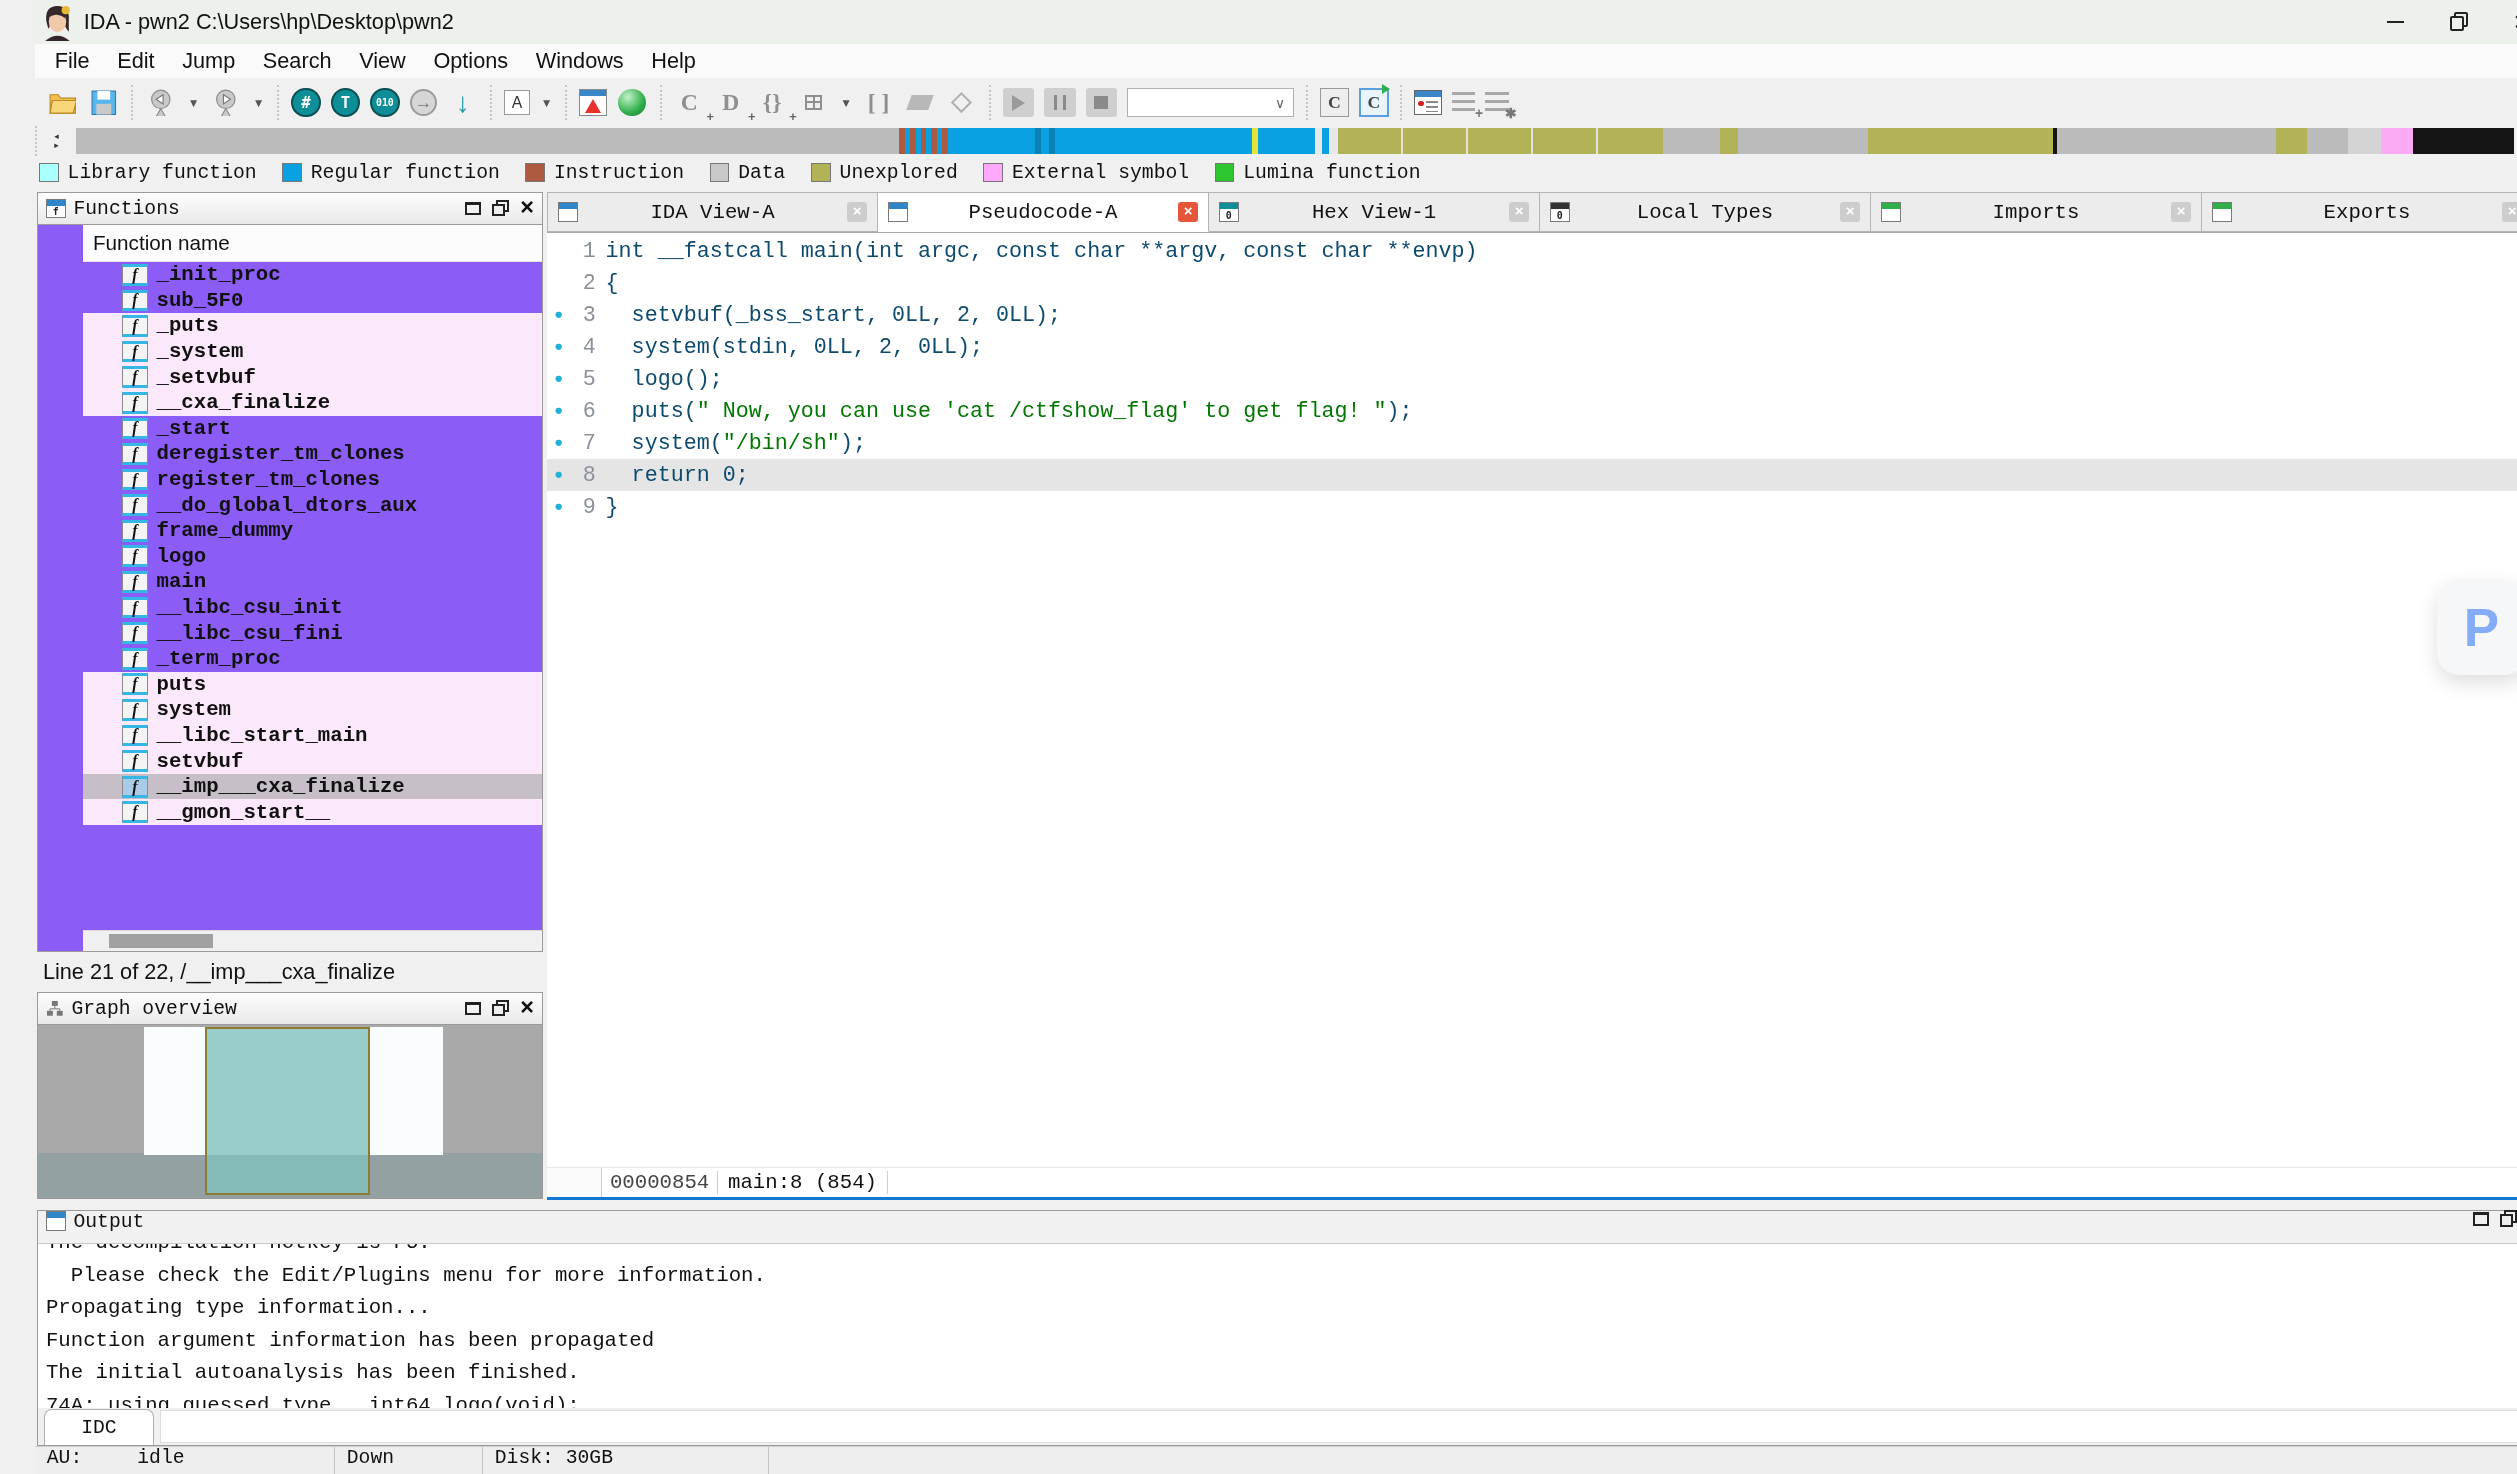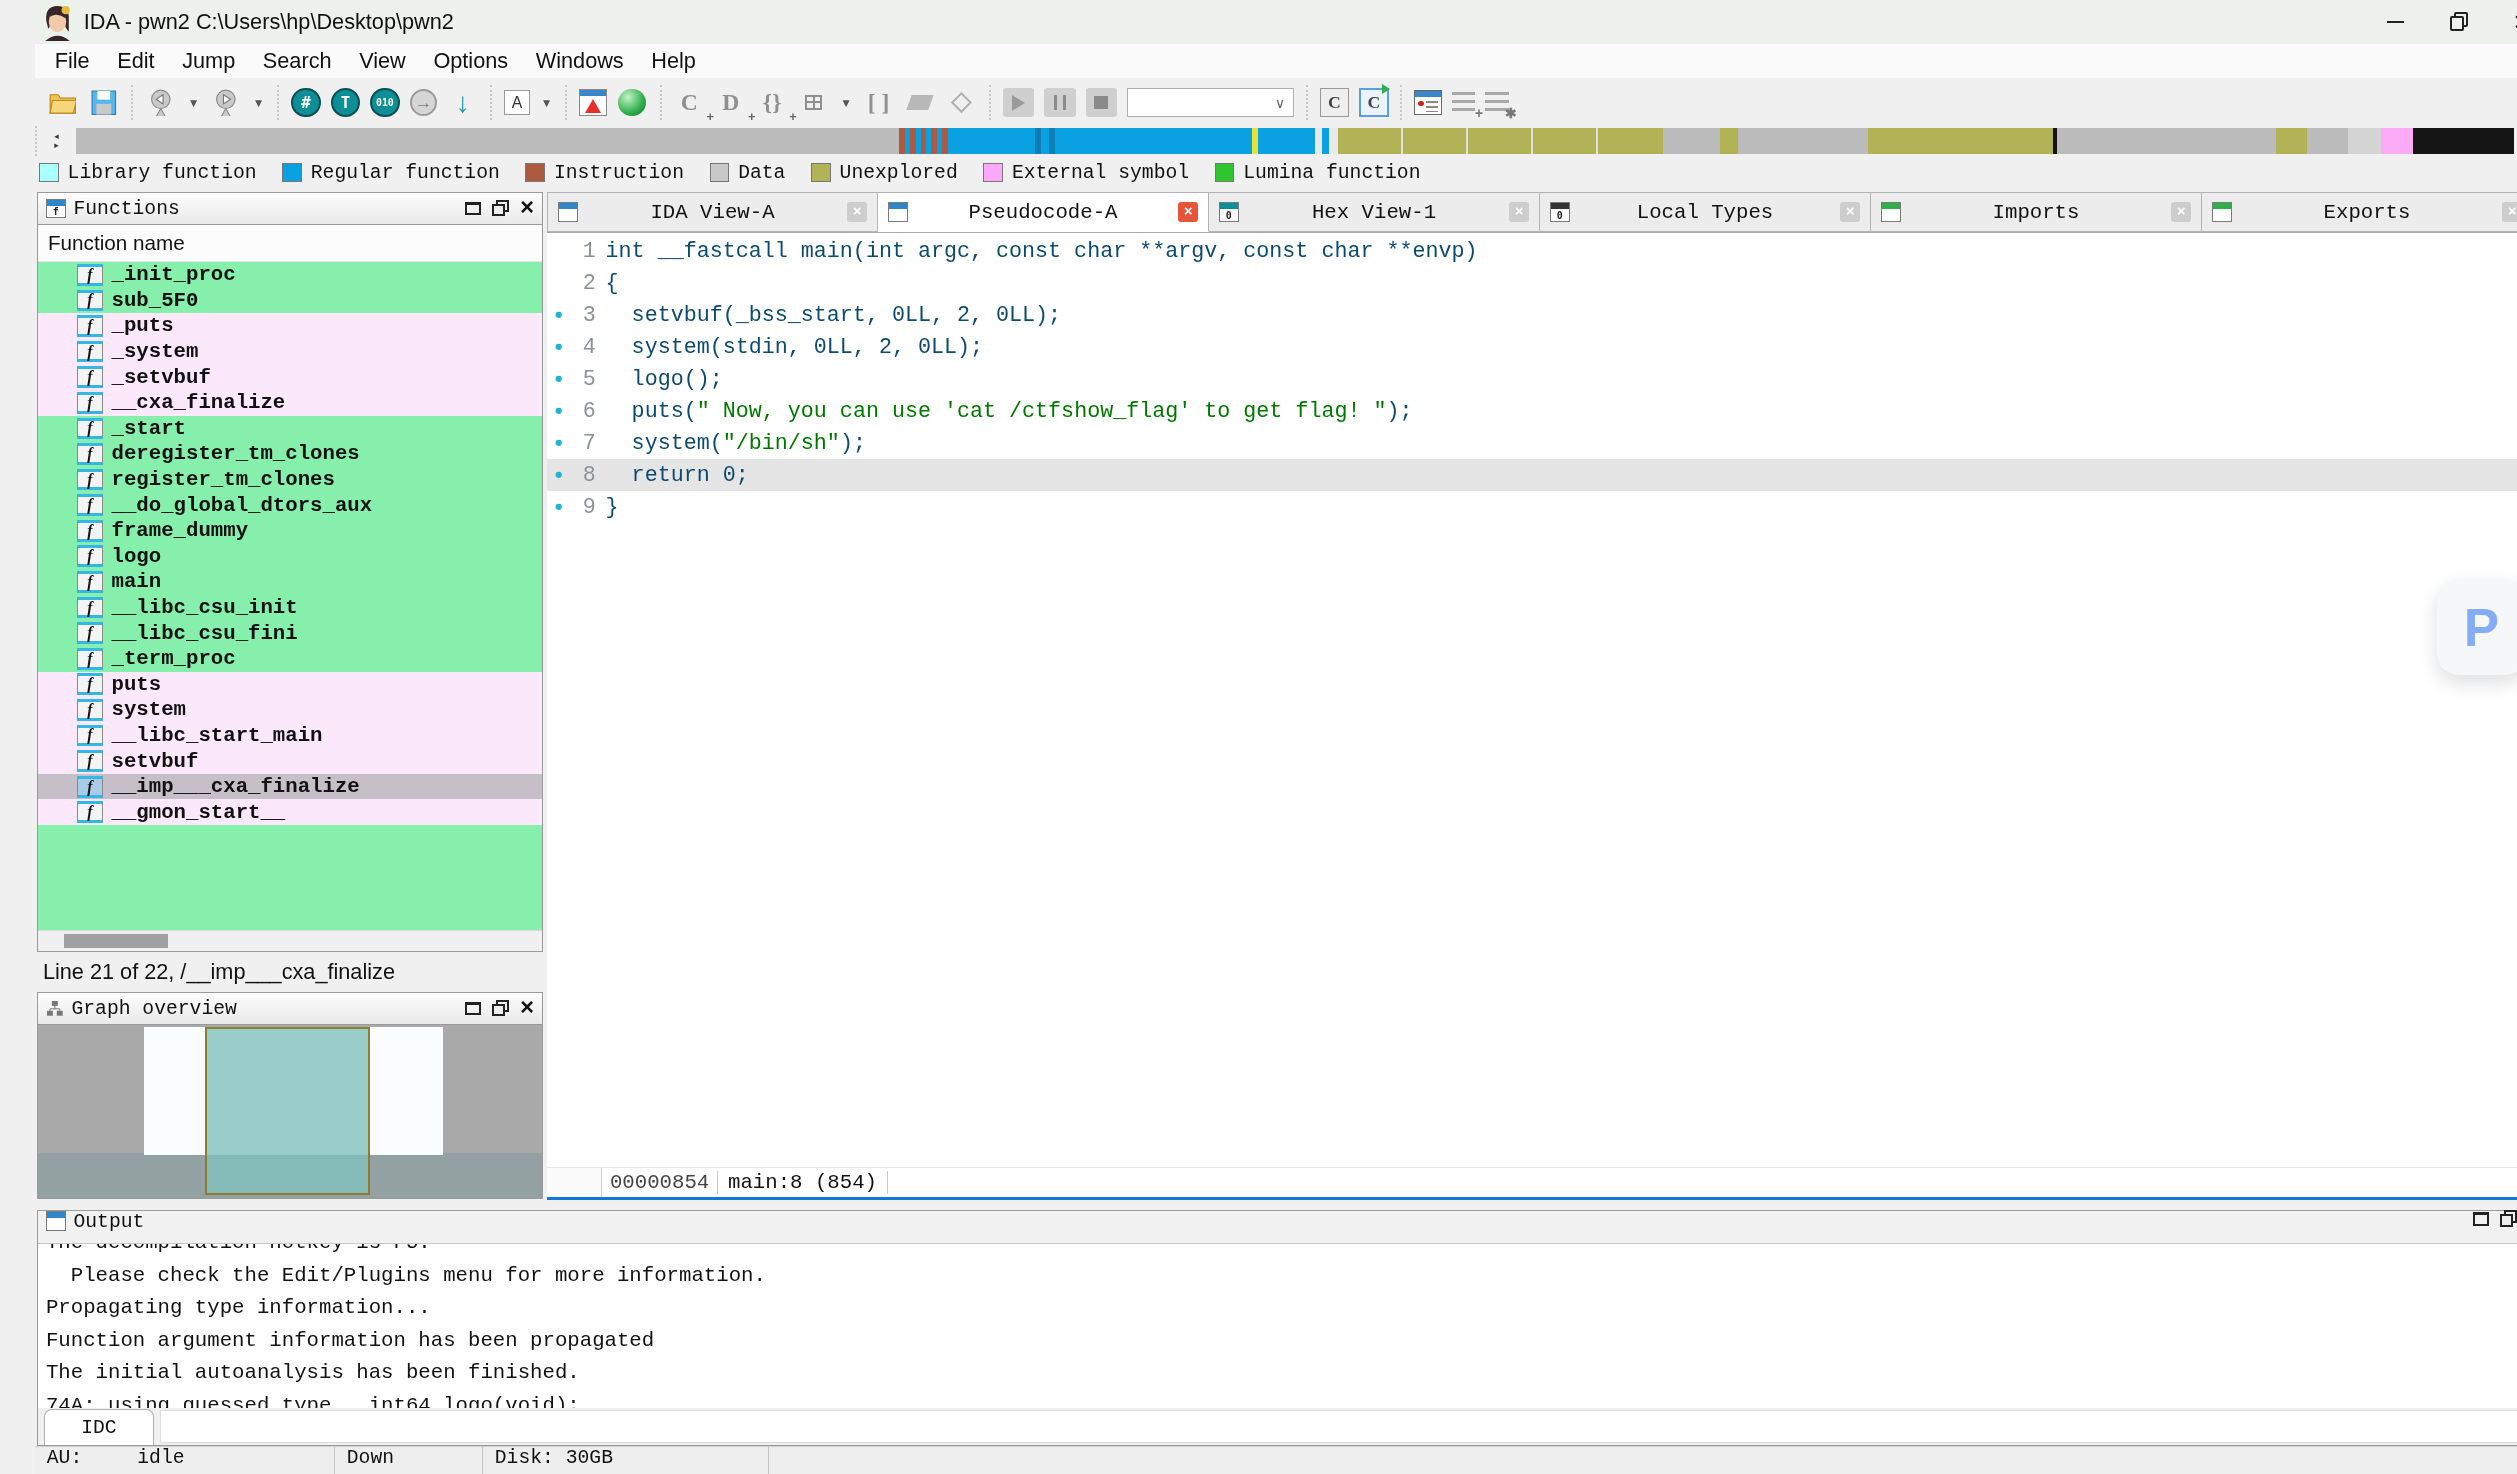--- a/index.html
+++ b/index.html
@@ -102,21 +102,21 @@
   .phead{height:33px;background:linear-gradient(#fdfdfd,#e9e9e9);border:1px solid #9a9a9a;
         display:flex;align-items:center;gap:7.9px;padding:0 7.9px;
         font-family:"Liberation Mono","DejaVu Sans Mono",monospace;font-size:19.7px;}
   .wbtns{margin-left:auto;display:flex;gap:11.8px;align-items:center;}
   .wb-max{width:15.8px;height:13.8px;border:2px solid #222;border-top-width:3.9px;}
   .wb-float{position:relative;width:15.8px;height:13.8px;}
   .wb-float:before{content:"";position:absolute;right:-1px;top:-2px;width:8.9px;height:8.9px;border:2px solid #222;}
   .wb-float:after{content:"";position:absolute;left:0;bottom:-1px;width:8.9px;height:8.9px;border:2px solid #222;background:#eee;}
   .wb-close{font-size:23.6px;font-weight:bold;line-height:15.8px;}
   .fbody{position:absolute;left:0;top:33px;width:506px;height:727px;border:1px solid #9a9a9a;
-        border-top:none;background:#86efac;}
+        border-top:none;background:#8b5cf6;padding-left:45px;}
   .fcolhead{height:37px;background:#fcfcfc;border-bottom:1px solid #e4e4e4;display:flex;
         align-items:center;padding-left:9.9px;font-size:20.7px;}
   .fn-list{height:668px;overflow:hidden;}
   .fn-row{height:25.6px;display:flex;align-items:center;padding-left:39px;gap:8.9px;
         font-family:"Liberation Mono","DejaVu Sans Mono",monospace;font-size:20.7px;font-weight:600;}
   .fn-row.extern{background:#fce8fb;}
   .fn-row.selected{background:#c6bfc8;}
   .ficon{flex:0 0 25.6px;height:21.7px;background:#f4f4f4;border:1px solid #8a8a8a;
         border-top:3px solid #35b7e6;border-bottom:3px solid #35b7e6;display:flex;align-items:center;
         justify-content:center;font:italic bold 15.8px "Liberation Serif",serif;color:#111;}

